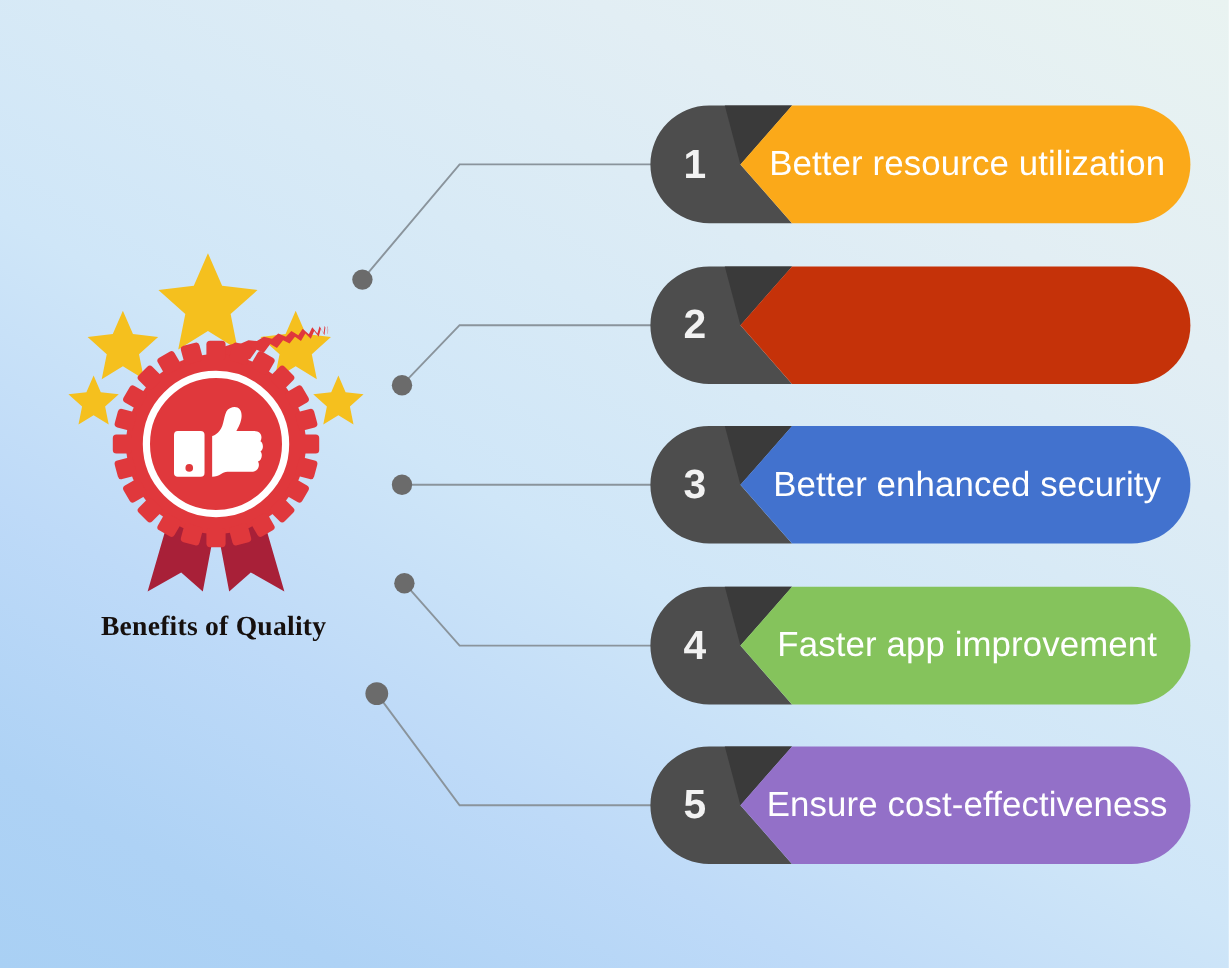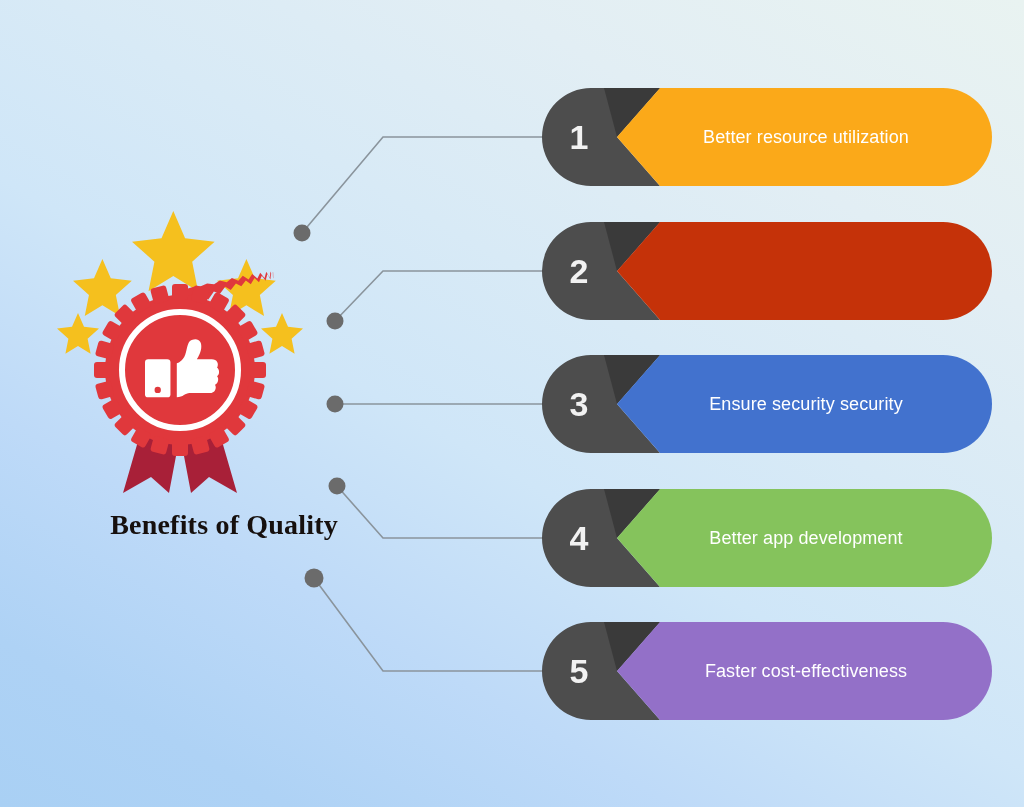--- a/index.html
+++ b/index.html
@@ -53,24 +53,24 @@
     height: 290px;
   }
   #emblem svg { display: block; width: 100%; height: 100%; }
 
   
   #title {
     position: absolute;
     left: 18px;
     top: 508px;
     width: 320px;
-    text-align: right;
+    text-align: center;
     font-family: "Liberation Serif", serif;
     font-weight: bold;
-    font-size: 28px;
+    font-size: 23px;
     line-height: 1.18;
     color: #16100e;
     letter-spacing: 0.2px;
   }
 
   
   .bar {
     position: absolute;
     height: 98px;
     width: 450px;
@@ -97,21 +97,21 @@
   .bar-label {
     position: absolute;
     left: 96px;
     top: 0;
     right: 18px;
     height: 98px;
     display: flex;
     align-items: center;
     justify-content: center;
     color: #ffffff;
-    font-size: 18px;
+    font-size: 29px;
     font-family: "Liberation Sans", sans-serif;
     letter-spacing: 0.1px;
     white-space: nowrap;
   }
 </style>
 </head>
 <body>
 
 <div id="stage">
 
@@ -246,36 +246,36 @@
     <div class="bar-num">2</div>
   </div>
 
   <div class="bar" style="left:542px; top:355px;">
     <svg viewBox="0 0 450 98" preserveAspectRatio="none">
       <path d="M49 0 H118 L75 49 L118 98 H49 A49 49 0 0 1 49 0 Z" fill="#4D4D4D"></path>
       <path d="M62 0 H118 L75 49 Z" fill="#3A3A3A"></path>
       <path d="M75 49 L118 0 H401 A49 49 0 0 1 401 98 H118 Z" fill="#4272CE"></path>
     </svg>
     <div class="bar-num">3</div>
-    <div class="bar-label">Ensure security security</div>
+    <div class="bar-label">Better enhanced security</div>
   </div>
 
   <div class="bar" style="left:542px; top:489px;">
     <svg viewBox="0 0 450 98" preserveAspectRatio="none">
       <path d="M49 0 H118 L75 49 L118 98 H49 A49 49 0 0 1 49 0 Z" fill="#4D4D4D"></path>
       <path d="M62 0 H118 L75 49 Z" fill="#3A3A3A"></path>
       <path d="M75 49 L118 0 H401 A49 49 0 0 1 401 98 H118 Z" fill="#85C35C"></path>
     </svg>
     <div class="bar-num">4</div>
-    <div class="bar-label">Better app development</div>
+    <div class="bar-label">Faster app improvement</div>
   </div>
 
   <div class="bar" style="left:542px; top:622px;">
     <svg viewBox="0 0 450 98" preserveAspectRatio="none">
       <path d="M49 0 H118 L75 49 L118 98 H49 A49 49 0 0 1 49 0 Z" fill="#4D4D4D"></path>
       <path d="M62 0 H118 L75 49 Z" fill="#3A3A3A"></path>
       <path d="M75 49 L118 0 H401 A49 49 0 0 1 401 98 H118 Z" fill="#9370C8"></path>
     </svg>
     <div class="bar-num">5</div>
-    <div class="bar-label">Faster cost-effectiveness</div>
+    <div class="bar-label">Ensure cost-effectiveness</div>
   </div>
 
 </div>
 
 </body></html>

